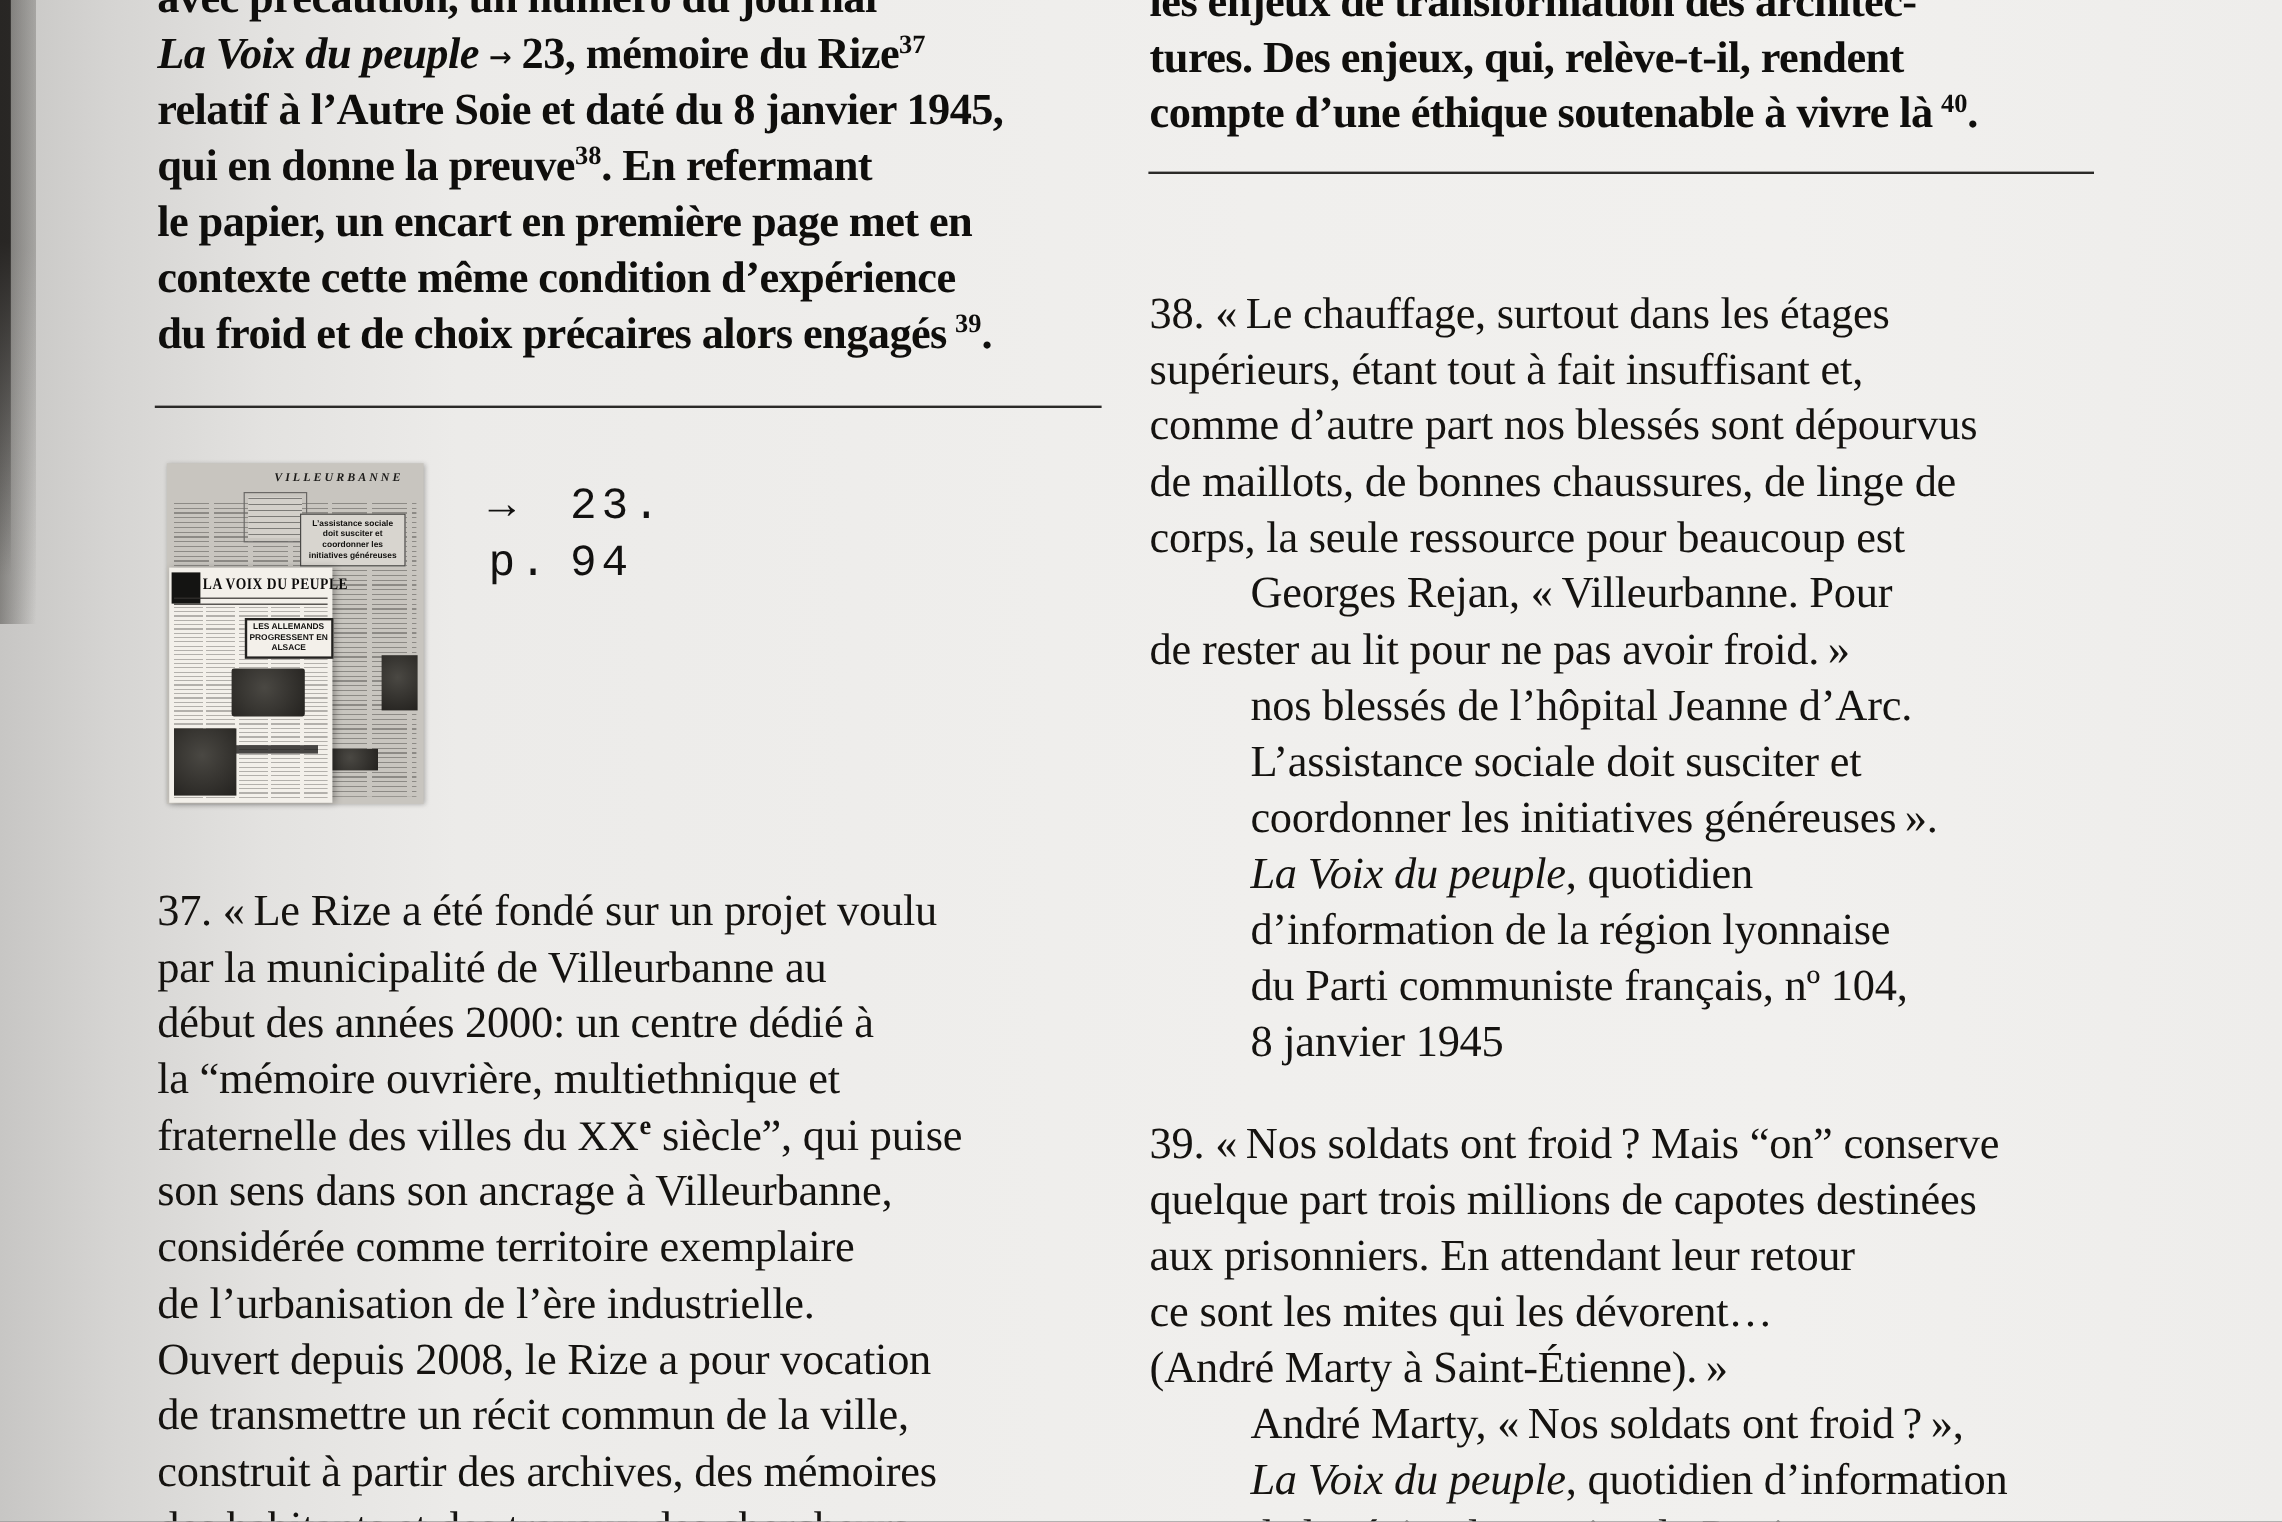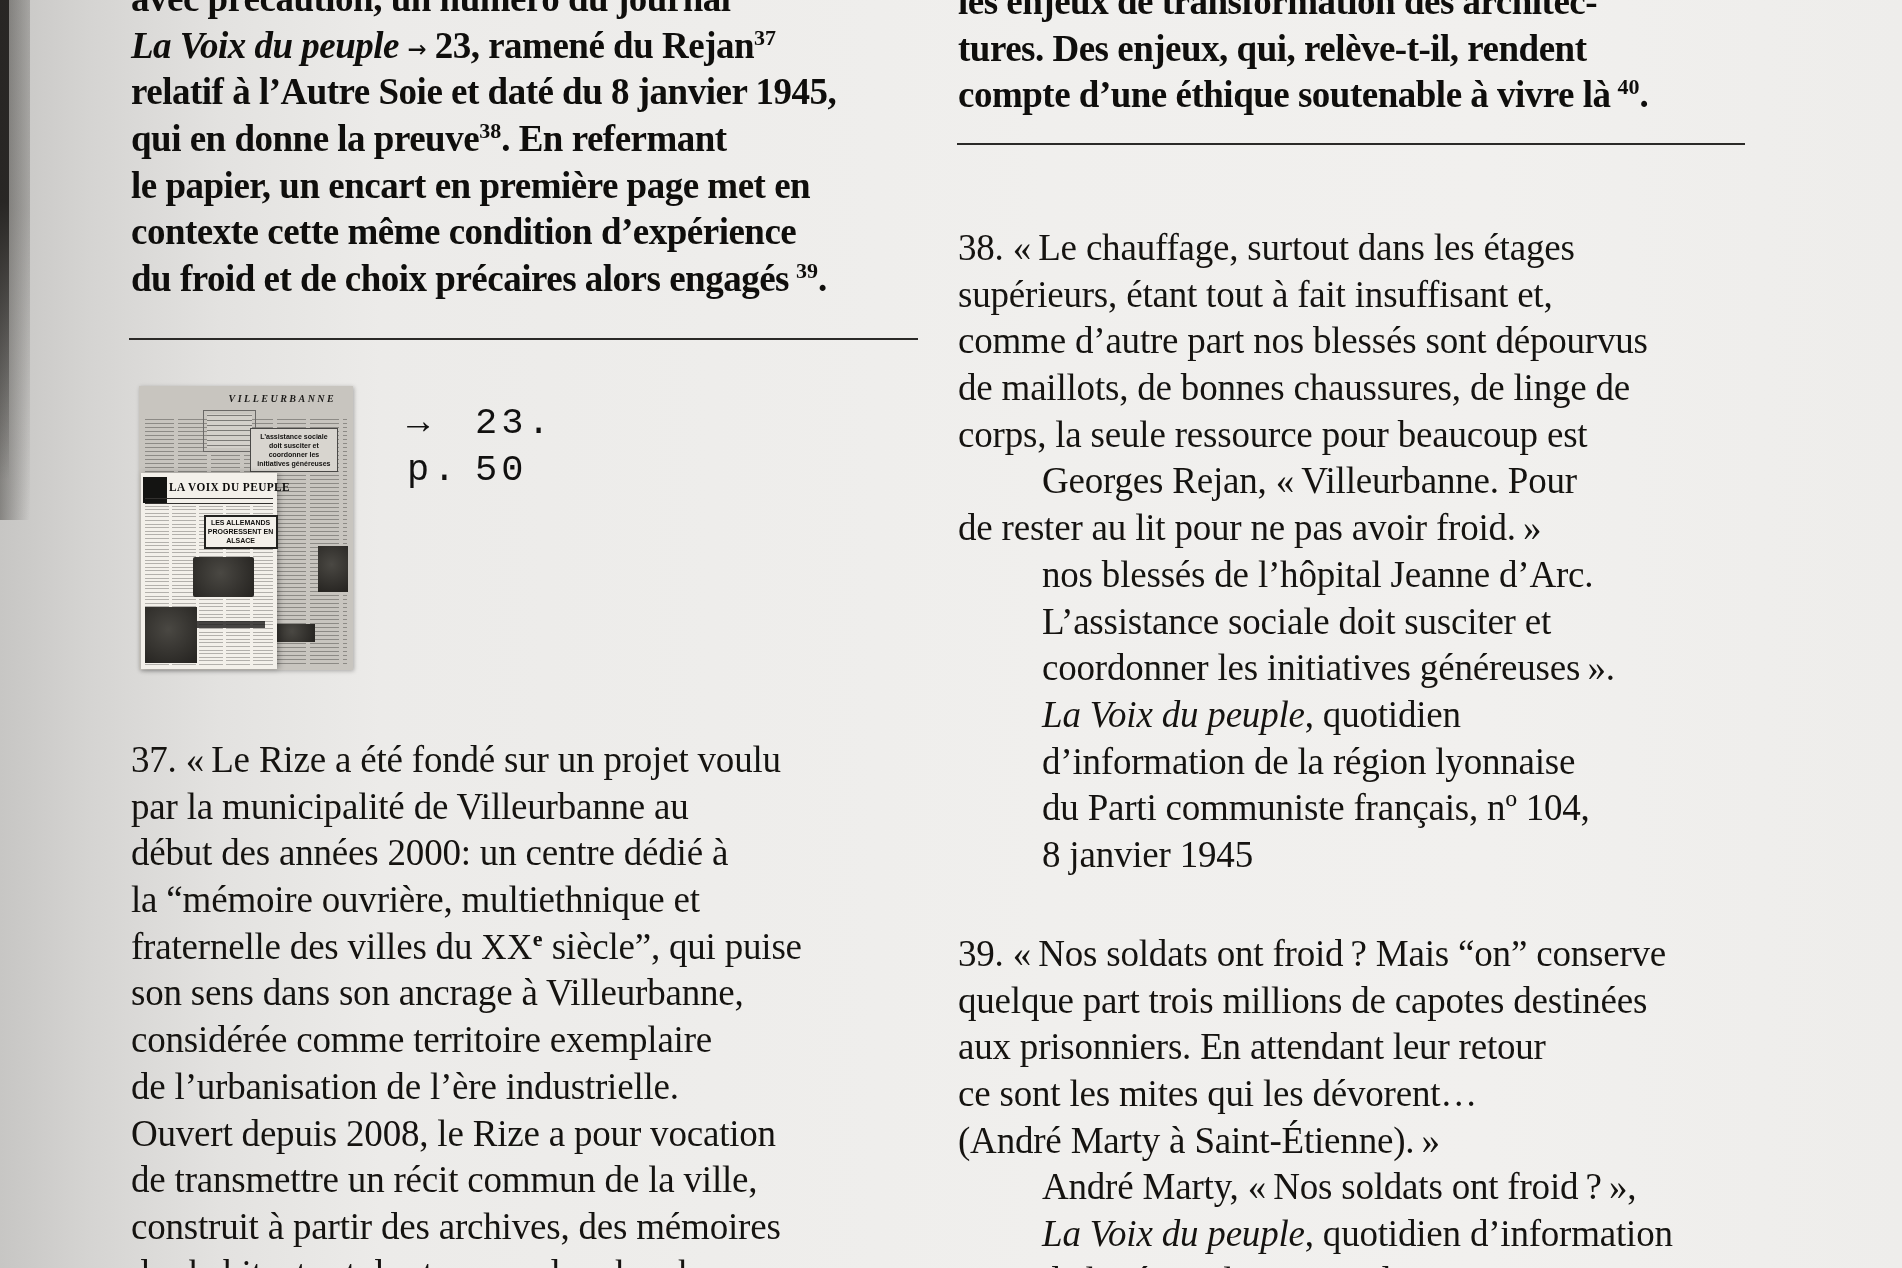--- a/index.html
+++ b/index.html
@@ -62,21 +62,21 @@
 </style>
 </head>
 <body>
 
 <div class="page">
   <div class="gutter2"></div>
   <div class="gutter1"></div>
 
   <div class="block para" style="left:131px;top:-24px;width:800px;">
       <div class="tl"><span>avec précaution, un numéro du journal</span></div>
-      <div class="tl"><span class="i">La Voix du peuple</span><span> </span><span class="arrow">→</span><span> 23, ramené du Rejan</span><span class="sup">37</span></div>
+      <div class="tl"><span class="i">La Voix du peuple</span><span> </span><span class="arrow">→</span><span> 23, mémoire du Rize</span><span class="sup">37</span></div>
       <div class="tl"><span>relatif à l’Autre Soie et daté du 8 janvier 1945,</span></div>
       <div class="tl"><span>qui en donne la preuve</span><span class="sup">38</span><span>. En refermant</span></div>
       <div class="tl"><span>le papier, un encart en première page met en</span></div>
       <div class="tl"><span>contexte cette même condition d’expérience</span></div>
       <div class="tl"><span>du froid et de choix précaires alors engagés </span><span class="sup">39</span><span>.</span></div>
     </div>
 
   <div class="rule" style="left:129px;top:338px;width:789px;"></div>
 
   <figure class="figure" style="margin:0;">
@@ -95,21 +95,21 @@
       <div class="np-front-rules"></div>
       <div class="np-front-box">LES ALLEMANDS PROGRESSENT EN ALSACE</div>
       <div class="np-photo" style="left:38%;top:84px;width:45%;height:40px;border-radius:2px;"></div>
       <div class="np-band"></div>
       <div class="np-photo" style="left:4px;bottom:6px;width:52px;height:56px;"></div>
     </div>
   </figure>
 
   <div class="cap">
       <div><span class="c1">→</span><span>23.</span></div>
-      <div><span class="c1">p.</span><span>50</span></div>
+      <div><span class="c1">p.</span><span>94</span></div>
     </div>
 
   <div class="block fn" style="left:131px;top:737px;width:800px;">
       <div class="tl"><span>37. « Le Rize a été fondé sur un projet voulu</span></div>
       <div class="tl"><span>par la municipalité de Villeurbanne au</span></div>
       <div class="tl"><span>début des années 2000: un centre dédié à</span></div>
       <div class="tl"><span>la “mémoire ouvrière, multiethnique et</span></div>
       <div class="tl"><span>fraternelle des villes du </span><span class="sc">xx</span><span class="sup">e</span><span> siècle”, qui puise</span></div>
       <div class="tl"><span>son sens dans son ancrage à Villeurbanne,</span></div>
       <div class="tl"><span>considérée comme territoire exemplaire</span></div>
@@ -121,21 +121,21 @@
     </div>
 
   <div class="block para" style="left:958px;top:-21px;width:840px;">
       <div class="tl"><span>les enjeux de transformation des architec-</span></div>
       <div class="tl"><span>tures. Des enjeux, qui, relève-t-il, rendent</span></div>
       <div class="tl"><span>compte d’une éthique soutenable à vivre là </span><span class="sup">40</span><span>.</span></div>
     </div>
 
   <div class="rule" style="left:957px;top:143px;width:788px;"></div>
 
-  <div class="block fn" style="left:958px;top:225px;width:840px;">
+  <div class="block fn" style="left:958px;top:239px;width:840px;">
       <div class="tl"><span>38. « Le chauffage, surtout dans les étages</span></div>
       <div class="tl"><span>supérieurs, étant tout à fait insuffisant et,</span></div>
       <div class="tl"><span>comme d’autre part nos blessés sont dépourvus</span></div>
       <div class="tl"><span>de maillots, de bonnes chaussures, de linge de</span></div>
       <div class="tl"><span>corps, la seule ressource pour beaucoup est</span></div>
       <div class="tl ind"><span>Georges Rejan, « Villeurbanne. Pour</span></div>
       <div class="tl"><span>de rester au lit pour ne pas avoir froid. »</span></div>
       <div class="tl ind"><span>nos blessés de l’hôpital Jeanne d’Arc.</span></div>
       <div class="tl ind"><span>L’assistance sociale doit susciter et</span></div>
       <div class="tl ind"><span>coordonner les initiatives généreuses ».</span></div>

